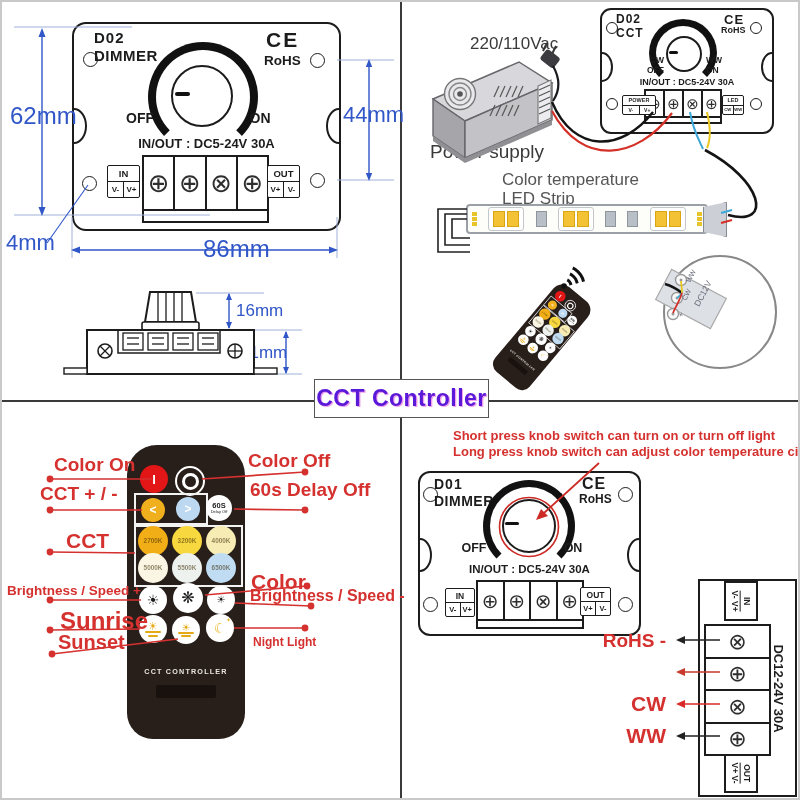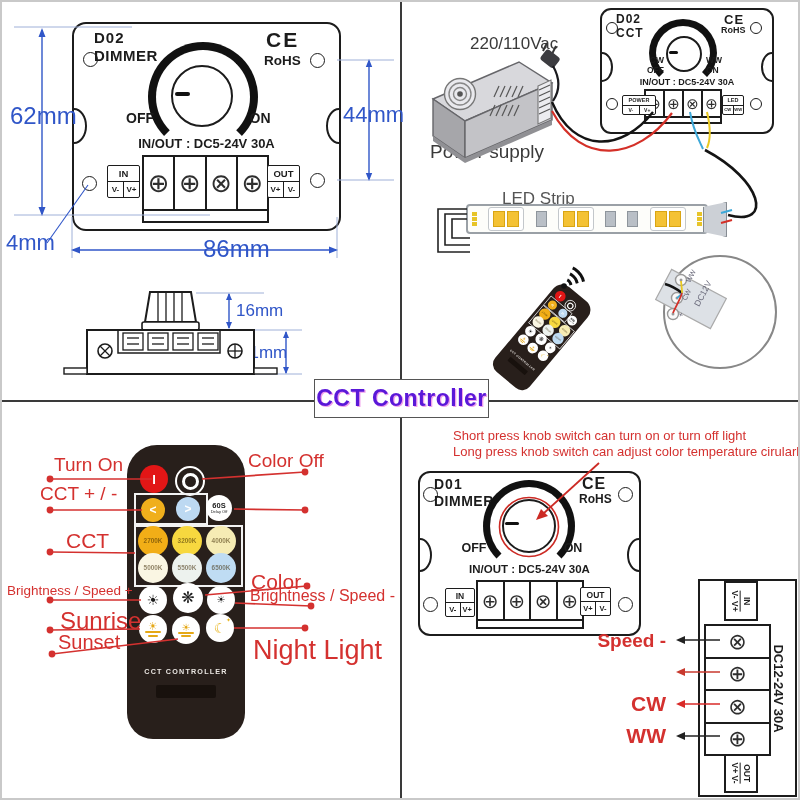--- a/index.html
+++ b/index.html
@@ -37,21 +37,21 @@
   .ringo{width:11px;height:11px;border:3.5px solid #fff;border-radius:50%;}
   .sricon{display:flex;flex-direction:column;align-items:center;line-height:1;}
   .srsun{font-size:11px;color:#e5a816;font-family:"DejaVu Sans",sans-serif;margin-bottom:-2px;}
   .bar{background:#e5a816;height:2px;border-radius:1px;}
   .b1{width:16px;margin-top:1px;} .b2{width:10px;margin-top:1.5px;}
   .moong{font-size:14px;color:#e8b41b;font-family:"DejaVu Sans",sans-serif;}
   .stg{position:absolute;top:3px;right:3px;font-size:6px;color:#e8b41b;font-family:"DejaVu Sans",sans-serif;}
   .glyph{font-family:"DejaVu Sans",sans-serif;}
 
   
-  .red{color:#d4312f;font-weight:normal;position:absolute;white-space:nowrap;}
+  .red{color:#d4312f;font-weight:bold;position:absolute;white-space:nowrap;}
   .blue{color:#3056c8;position:absolute;white-space:nowrap;}
   .brr{position:absolute;right:132px;text-align:right;color:#d4312f;font-weight:bold;white-space:nowrap;}
 
   .rotbox{position:absolute;border:2px solid #1c1c1c;display:flex;align-items:center;justify-content:center;background:#fff;}
   .rotbox .ri{transform:rotate(90deg);font-weight:bold;text-align:center;line-height:1.25;white-space:nowrap;font-size:8.5px;}
   .rotbox .ri div:first-child{border-bottom:1.5px solid #1c1c1c;}
   .vrow{flex:1;display:flex;align-items:center;justify-content:center;border-bottom:2px solid #1c1c1c;
         font-family:"DejaVu Sans",sans-serif;color:#2e2e2e;}
   .vrow:last-child{border-bottom:none;}
 
@@ -133,20 +133,21 @@
 
   <div class="blue" style="left:8px;top:100px;font-size:24px;">62mm</div>
   <div class="blue" style="left:341px;top:100px;font-size:22px;">44mm</div>
   <div class="blue" style="left:196px;top:233px;font-size:24px;background:#fff;padding:0 5px;">86mm</div>
   <div class="blue" style="left:4px;top:228px;font-size:22px;">4mm</div>
   <div class="blue" style="left:234px;top:299px;font-size:17px;">16mm</div>
   <div class="blue" style="left:238px;top:341px;font-size:17px;">21mm</div>
 
   <div class="abs" style="left:468px;top:32px;font-size:17px;color:#3a3a3a;">220/110Vac</div>
   <div class="abs" style="left:428px;top:139px;font-size:19px;color:#3a3a3a;">Power supply</div>
+  <div class="abs" style="left:500px;top:168px;font-size:17px;color:#555;">Color temperature</div>
   <div class="abs" style="left:500px;top:187px;font-size:17px;color:#555;">LED Strip</div>
 
   <div class="device" style="left:598px;top:6px;width:170px;height:122px;border-radius:11px;">
     <div class="notch" style="left:-11px;top:42px;width:18px;height:26px;"></div>
     <div class="notch" style="right:-11px;top:42px;width:18px;height:26px;"></div>
     <div class="hole" style="left:4px;top:12px;width:10px;height:10px;"></div>
     <div class="hole" style="left:4px;top:88px;width:10px;height:10px;"></div>
     <div class="hole" style="left:148px;top:12px;width:10px;height:10px;"></div>
     <div class="hole" style="left:148px;top:88px;width:10px;height:10px;"></div>
     <div class="dlab" style="left:14px;top:2px;font-size:12px;line-height:1.2;letter-spacing:1px;">
@@ -360,30 +361,31 @@
         </span>
       </div>
     <div class="rbtn" style="left:79px;top:169px;width:28px;height:28px;background:#fff;">
         <span class="moong">☾</span>
         <span class="stg">✦</span>
       </div>
     <div class="dlab ctr" style="left:0;top:222px;width:118px;font-size:7.2px;color:#e9e5e1;letter-spacing:1.2px;">CCT CONTROLLER</div>
     <div class="abs" style="left:29px;top:240px;width:60px;height:13px;background:#18110d;border-radius:2px;"></div>
   </div>
 
-  <div class="red" style="left:52px;top:452px;font-size:19px;">Turn On</div>
+  <div class="red" style="left:52px;top:452px;font-size:19px;">Color On</div>
   <div class="red" style="left:246px;top:448px;font-size:19px;">Color Off</div>
   <div class="red" style="left:38px;top:481px;font-size:19px;">CCT + / -</div>
+  <div class="red" style="left:248px;top:477px;font-size:19px;">60s Delay Off</div>
   <div class="red" style="left:64px;top:527px;font-size:21px;">CCT</div>
   <div class="red" style="left:249px;top:568px;font-size:21px;">Color</div>
   <div class="red" style="left:5px;top:581px;font-size:13.5px;">Brightness / Speed +</div>
   <div class="red" style="left:248px;top:585px;font-size:16px;">Brightness / Speed -</div>
   <div class="red" style="left:58px;top:605px;font-size:24px;">Sunrise</div>
   <div class="red" style="left:56px;top:629px;font-size:20px;">Sunset</div>
-  <div class="red" style="left:251px;top:633px;font-size:27px;">Night Light</div>
+  <div class="red" style="left:251px;top:633px;font-size:12px;">Night Light</div>
 
   <div class="red" style="left:451px;top:426px;font-size:13px;">Short press knob switch can turn on or turn off light</div>
   <div class="red" style="left:451px;top:442px;font-size:13px;">Long press knob switch can adjust color temperature cirularly</div>
 
   <div class="device" style="left:416px;top:469px;width:219px;height:161px;border-radius:12px;">
     <div class="notch" style="left:-12px;top:65px;width:20px;height:30px;"></div>
     <div class="notch" style="right:-12px;top:65px;width:20px;height:30px;"></div>
     <div class="hole" style="left:3px;top:14px;width:13px;height:13px;"></div>
     <div class="hole" style="left:3px;top:124px;width:13px;height:13px;"></div>
     <div class="hole" style="left:198px;top:14px;width:13px;height:13px;"></div>
@@ -457,21 +459,21 @@
   <div class="abs" style="left:762px;top:622px;width:28px;height:128px;display:flex;align-items:center;justify-content:center;">
     <span style="transform:rotate(90deg);white-space:nowrap;font-size:13px;font-weight:bold;">DC12-24V 30A</span>
   </div>
   <div class="rotbox" style="left:722px;top:752px;width:30px;height:35px;">
     <div class="ri">
         <div>OUT</div>
         <div>V+ V-</div>
       </div>
   </div>
 
-  <div class="brr" style="top:628px;font-size:19px;">Speed -</div>
+  <div class="brr" style="top:628px;font-size:19px;">RoHS -</div>
   <div class="brr" style="top:690px;font-size:21px;">CW</div>
   <div class="brr" style="top:722px;font-size:21px;">WW</div>
 
   <svg class="overlay" width="800" height="800" viewBox="0 0 800 800">
     <defs>
       <clipPath id="wifiClip">
           <polygon points="562,285 588,228 624,268"></polygon>
         </clipPath>
     </defs>
 

